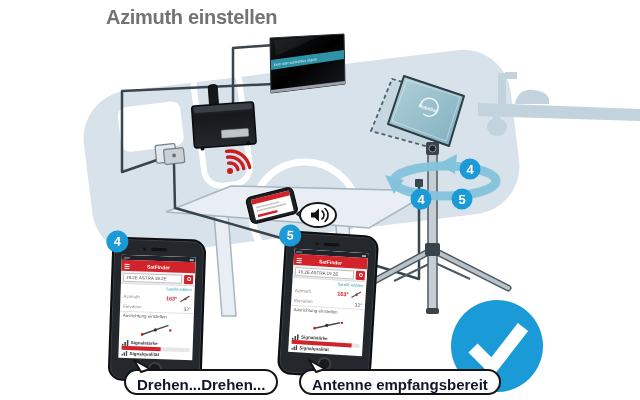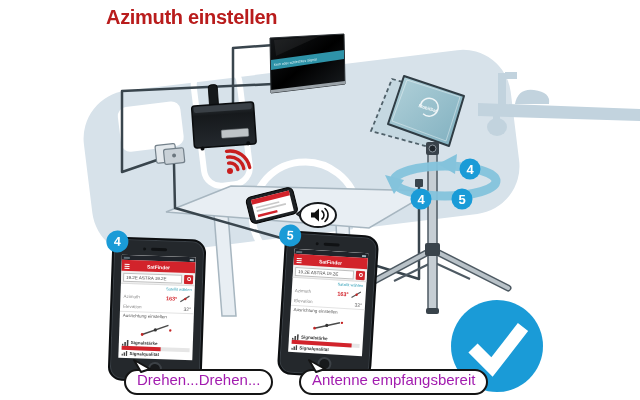--- a/index.html
+++ b/index.html
@@ -2,21 +2,21 @@
 <html><head>
 <meta charset="utf-8">
 <style>
   html,body{margin:0;padding:0;background:#fff;}
   *{box-sizing:border-box;}
   #stage{position:relative;width:640px;height:400px;background:#fff;overflow:hidden;
          font-family:"Liberation Sans","DejaVu Sans",sans-serif;}
   #scene{position:absolute;left:0;top:0;z-index:1;}
   svg text{font-family:"Liberation Sans","DejaVu Sans",sans-serif;}
   .page-title{position:absolute;left:106px;top:6px;font-size:20px;font-weight:bold;
-              color:#b91c1c;letter-spacing:-0.3px;z-index:2;}
+              color:#737373;letter-spacing:-0.3px;z-index:2;}
   
   .phone{position:absolute;width:94px;height:144px;background:#24282c;border:2px solid #0c0e10;
          border-radius:14px;z-index:3;box-shadow:inset 0 0 0 1px #3a4046;}
   .phone.p4{left:110px;top:238px;transform:rotate(2deg);}
   .phone.p5{left:281px;top:233px;transform:rotate(3.5deg);}
   .earpiece{position:absolute;top:8px;left:50%;margin-left:-8px;width:16px;height:3px;
             border-radius:2px;background:#101214;}
   .camdot{position:absolute;top:8px;left:50%;margin-left:-16px;width:3px;height:3px;
           border-radius:50%;background:#101214;}
   .home-btn{position:absolute;bottom:4px;left:50%;margin-left:-7px;width:14px;height:14px;
@@ -49,22 +49,22 @@
   .dr-value.gray{color:#666;font-size:5px;}
   .section-row{height:8px;border-top:1px solid #e3e3e3;display:flex;align-items:center;
                padding:0 3px;font-size:4.5px;color:#555;gap:2px;white-space:nowrap;}
   .needle-box{height:20px;display:flex;align-items:center;justify-content:center;}
   .strength-row,.quality-row{height:7px;display:flex;align-items:center;gap:2px;
                padding:0 3px;font-size:4.5px;font-weight:bold;color:#333;white-space:nowrap;}
   .bar{height:4px;margin:0 3px;background:#e6e6e6;}
   .bar-fill{height:100%;background:#d2232b;}
   
   .bubble{position:absolute;background:#fff;border:2.5px solid #141414;border-radius:15px;
-          padding:0 11px;height:26px;display:flex;align-items:flex-start;font-size:15px;
-          font-weight:normal;color:#a21caf;white-space:nowrap;z-index:5;}
+          padding:0 11px;height:26px;display:flex;align-items:flex-end;font-size:15px;
+          font-weight:bold;color:#0f172a;white-space:nowrap;z-index:5;}
   .bubble.b1{left:124px;top:369px;}
   .bubble.b2{left:299px;top:369px;}
   .tail{position:absolute;left:5px;top:-12px;}
 </style>
 </head>
 <body>
 <div id="stage">
 
 <svg id="scene" width="640" height="400" viewBox="0 0 640 400">
   <defs>

